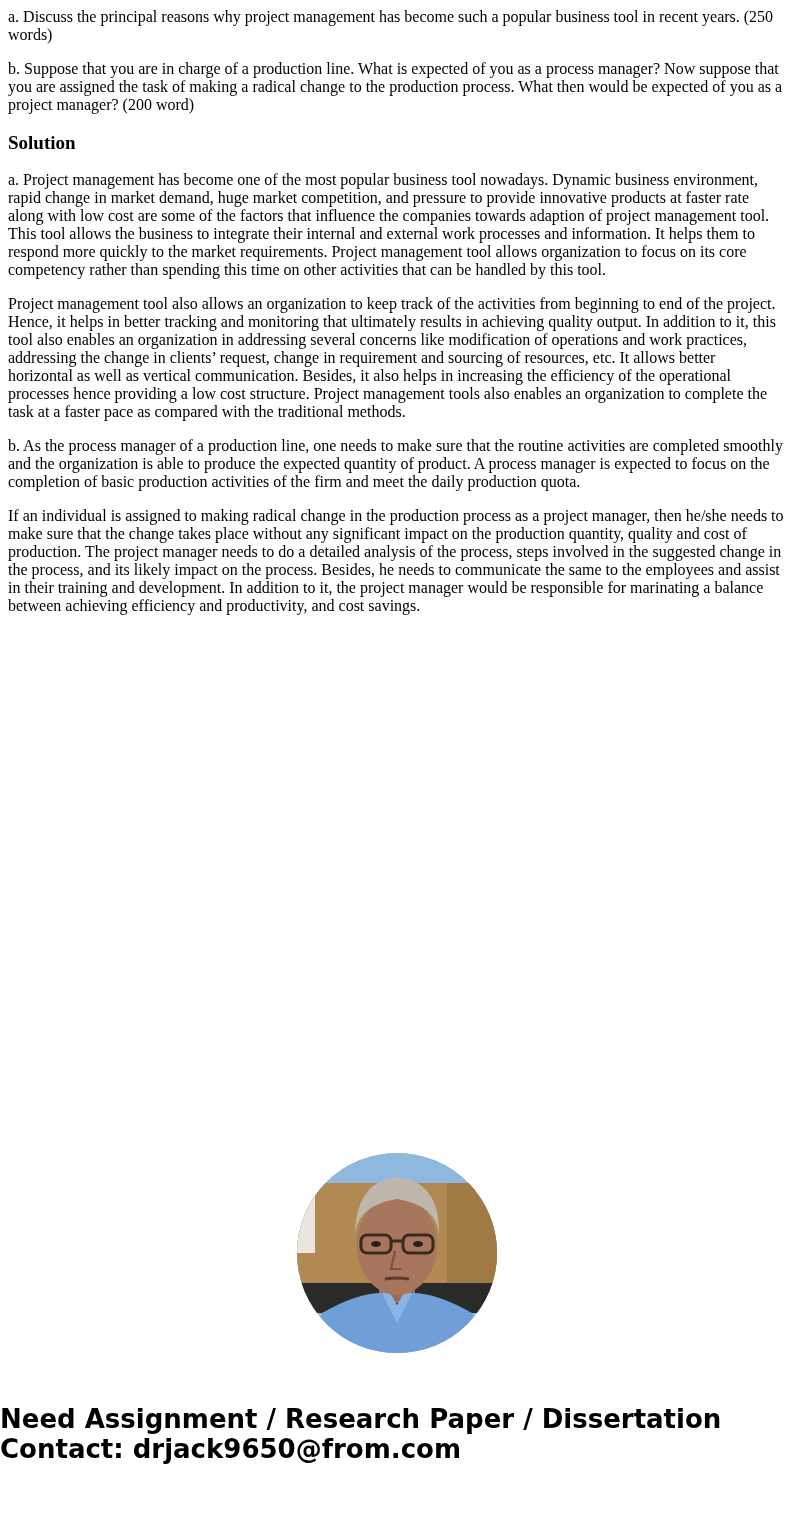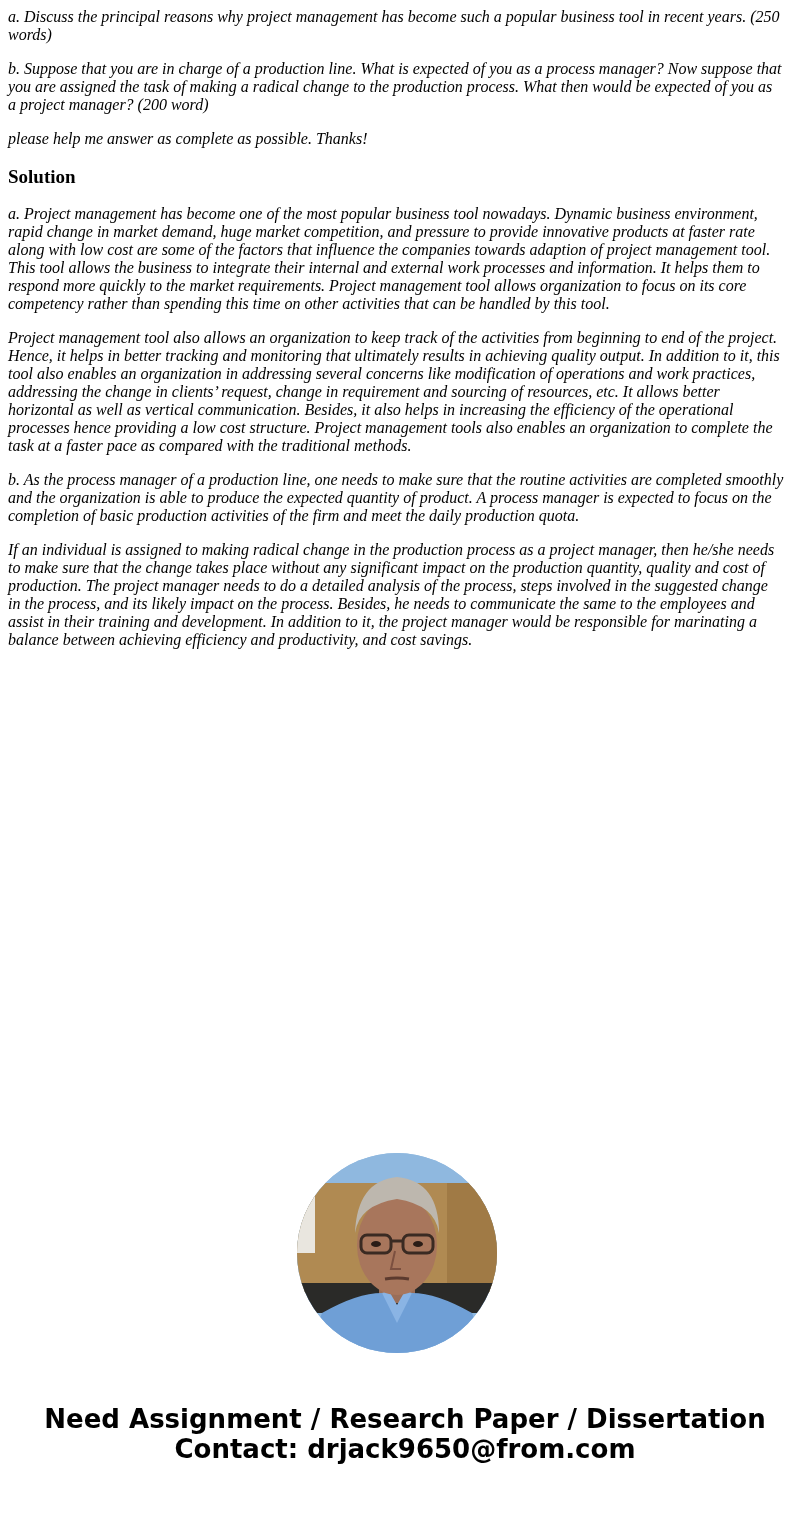--- a/index.html
+++ b/index.html
@@ -14,21 +14,20 @@
       color: #000000;
     }
     .content {
       position: absolute;
       left: 8px;
       top: 0;
       width: 778px;
     }
     p {
       margin: 8px 2px 16px 0;
-      font-style: italic;
     }
     p.first { margin-top: 8px; }
     h3 {
       font-size: 19px;
       font-weight: bold;
       margin: 18px 0 17px 0;
       line-height: 22px;
     }
     .avatar {
       position: absolute;
@@ -39,37 +38,34 @@
       border-radius: 50%;
       overflow: hidden;
       background: #8fb8df;
     }
     .avatar svg { display: block; }
     .footer {
       position: absolute;
       left: 0;
       top: 1404px;
       width: 726px;
-      text-align: center;
       font-family: "DejaVu Sans", sans-serif;
       font-weight: bold;
       font-size: 26px;
       line-height: 30px;
       color: #000000;
-      padding-left: 42px;
     }
     .footer div { margin: 0; }
   </style>
 </head>
 <body>
 
 <div class="content">
   <p class="first">a. Discuss the principal reasons why project management has become such a popular business tool in recent years. (250 words)</p>
   <p>b. Suppose that you are in charge of a production line. What is expected of you as a process manager? Now suppose that you are assigned the task of making a radical change to the production process. What then would be expected of you as a project manager? (200 word)</p>
-  <p>please help me answer as complete as possible. Thanks!</p>
 
   <h3>Solution</h3>
 
   <p>a. Project management has become one of the most popular business tool nowadays. Dynamic business environment, rapid change in market demand, huge market competition, and pressure to provide innovative products at faster rate along with low cost are some of the factors that influence the companies towards adaption of project management tool. This tool allows the business to integrate their internal and external work processes and information. It helps them to respond more quickly to the market requirements. Project management tool allows organization to focus on its core competency rather than spending this time on other activities that can be handled by this tool.</p>
   <p>Project management tool also allows an organization to keep track of the activities from beginning to end of the project. Hence, it helps in better tracking and monitoring that ultimately results in achieving quality output. In addition to it, this tool also enables an organization in addressing several concerns like modification of operations and work practices, addressing the change in clients’ request, change in requirement and sourcing of resources, etc. It allows better horizontal as well as vertical communication. Besides, it also helps in increasing the efficiency of the operational processes hence providing a low cost structure. Project management tools also enables an organization to complete the task at a faster pace as compared with the traditional methods.</p>
   <p>b. As the process manager of a production line, one needs to make sure that the routine activities are completed smoothly and the organization is able to produce the expected quantity of product. A process manager is expected to focus on the completion of basic production activities of the firm and meet the daily production quota.</p>
   <p>If an individual is assigned to making radical change in the production process as a project manager, then he/she needs to make sure that the change takes place without any significant impact on the production quantity, quality and cost of production. The project manager needs to do a detailed analysis of the process, steps involved in the suggested change in the process, and its likely impact on the process. Besides, he needs to communicate the same to the employees and assist in their training and development. In addition to it, the project manager would be responsible for marinating a balance between achieving efficiency and productivity, and cost savings.</p>
 </div>
 
 <div class="avatar" title="Portrait photo of a man with glasses in a blue shirt">

